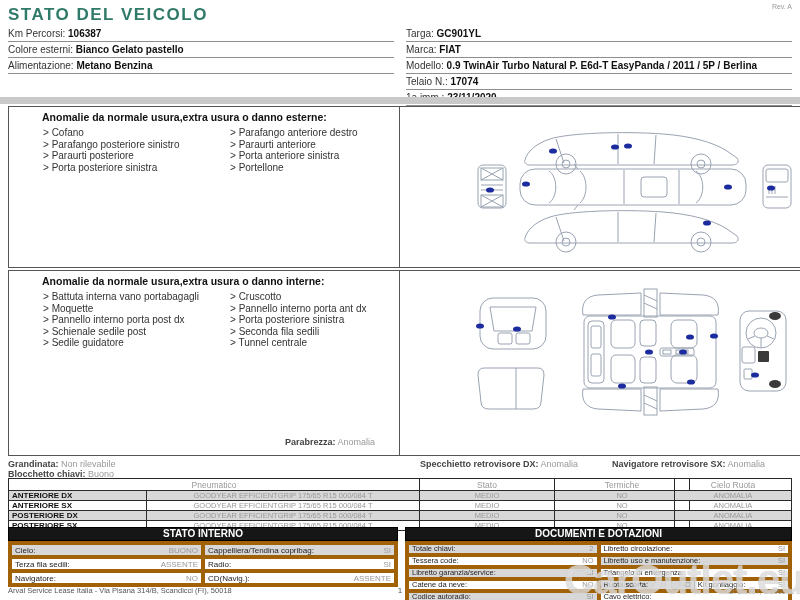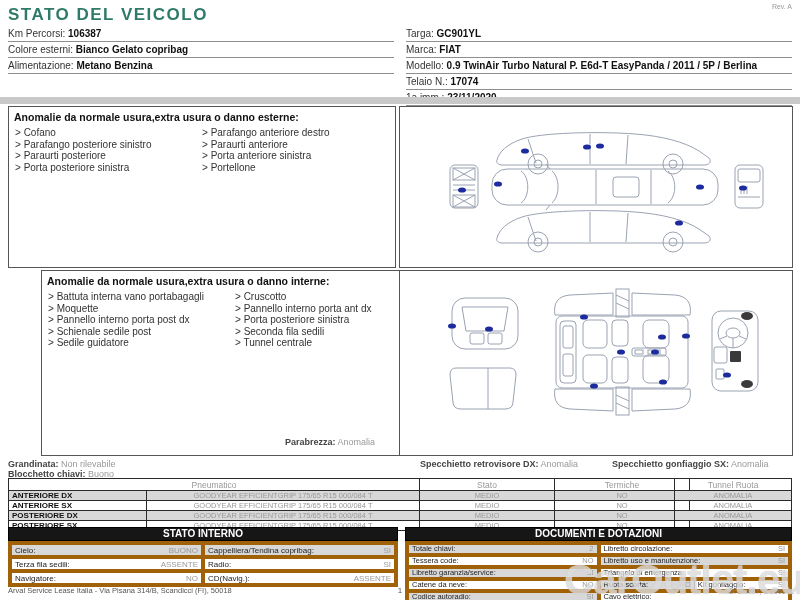--- a/index.html
+++ b/index.html
@@ -12,24 +12,24 @@
   .rev{right:8px;top:3px;font-size:7px;color:#999;}
   .hblock{font-size:10px;}
   #hleft{left:8px;top:26px;width:386px;}
   #hright{left:406px;top:26px;width:386px;}
   .hrow{border-bottom:1px solid #8f8f8f;padding:2px 0 2px 0;line-height:11px;}
   .hrow .lbl{color:#333;}
   .hrow .val{color:#101010;font-weight:bold;}
   .gray-strip{left:0;top:97px;width:800px;height:7px;background:#c9c9c9;}
 
   
-  .box{border:1px solid #555;background:#fff;}
+  .box{border:1px solid #555;background:#fff;padding-left:28px;}
   #ext-text{left:8px;top:106px;width:386px;height:160px;}
   #ext-diag{left:399px;top:106px;width:392px;height:160px;}
-  #int-text{left:8px;top:270px;width:386px;height:184px;margin-left:33px;}
+  #int-text{left:8px;top:270px;width:386px;height:184px;}
   #int-diag{left:399px;top:270px;width:392px;height:184px;}
   .box-title{padding:4px 5px 2px 5px;font-weight:bold;font-size:10.5px;color:#111;}
   .cols{display:flex;padding:2px 6px;}
   .cols .col{width:50%;}
   .li{font-size:10px;line-height:11.5px;color:#333;padding-left:10px;text-indent:-10px;}
   .li::before{content:"> ";}
 
   svg .ln{stroke:#9aa3b2;fill:none;stroke-width:1;}
   svg .dk{fill:#3a3a3a;stroke:none;}
   svg .dot{fill:#1c2b9e;stroke:none;}
@@ -80,21 +80,21 @@
   <div class="abs doc-title">STATO DEL VEICOLO</div>
   <div class="abs rev">Rev. A</div>
 
   <div class="abs hblock" id="hleft">
     <div class="hrow">
       <span class="lbl">Km Percorsi:</span>
       <span class="val">106387</span>
     </div>
     <div class="hrow">
       <span class="lbl">Colore esterni:</span>
-      <span class="val">Bianco Gelato copribag</span>
+      <span class="val">Bianco Gelato pastello</span>
     </div>
     <div class="hrow">
       <span class="lbl">Alimentazione:</span>
       <span class="val">Metano Benzina</span>
     </div>
   </div>
 
   <div class="abs hblock" id="hright">
     <div class="hrow">
       <span class="lbl">Targa:</span>
@@ -283,21 +283,21 @@
   </div>
   <div class="abs cond" style="left:285px;top:437px;">
     <span class="lbl">Parabrezza:</span>
     <span class="val">Anomalia</span>
   </div>
   <div class="abs cond" style="left:420px;top:459px;">
     <span class="lbl">Specchietto retrovisore DX:</span>
     <span class="val">Anomalia</span>
   </div>
   <div class="abs cond" style="left:612px;top:459px;">
-    <span class="lbl">Specchietto gonfiaggio SX:</span>
+    <span class="lbl">Navigatore retrovisore SX:</span>
     <span class="val">Anomalia</span>
   </div>
   <div class="abs cond" style="left:8px;top:469px;">
     <span class="lbl">Blocchetto chiavi:</span>
     <span class="val">Buono</span>
   </div>
 
   <table class="abs tyre" id="tyre-main">
     <tbody>
         <tr>
@@ -328,21 +328,21 @@
       <td>GOODYEAR EFFICIENTGRIP 175/65 R15 000/084 T</td>
       <td>MEDIO</td>
       <td>NO</td>
     </tr>
   </tbody>
     </table>
 
   <table class="abs tyre" id="tyre-copri">
     <tbody>
         <tr>
-          <th>Tunnel Ruota</th>
+          <th>Cielo Ruota</th>
         </tr>
     <tr class="g">
           <td>ANOMALIA</td>
         </tr>
     <tr>
           <td>ANOMALIA</td>
         </tr>
     <tr class="g">
           <td>ANOMALIA</td>
         </tr>

